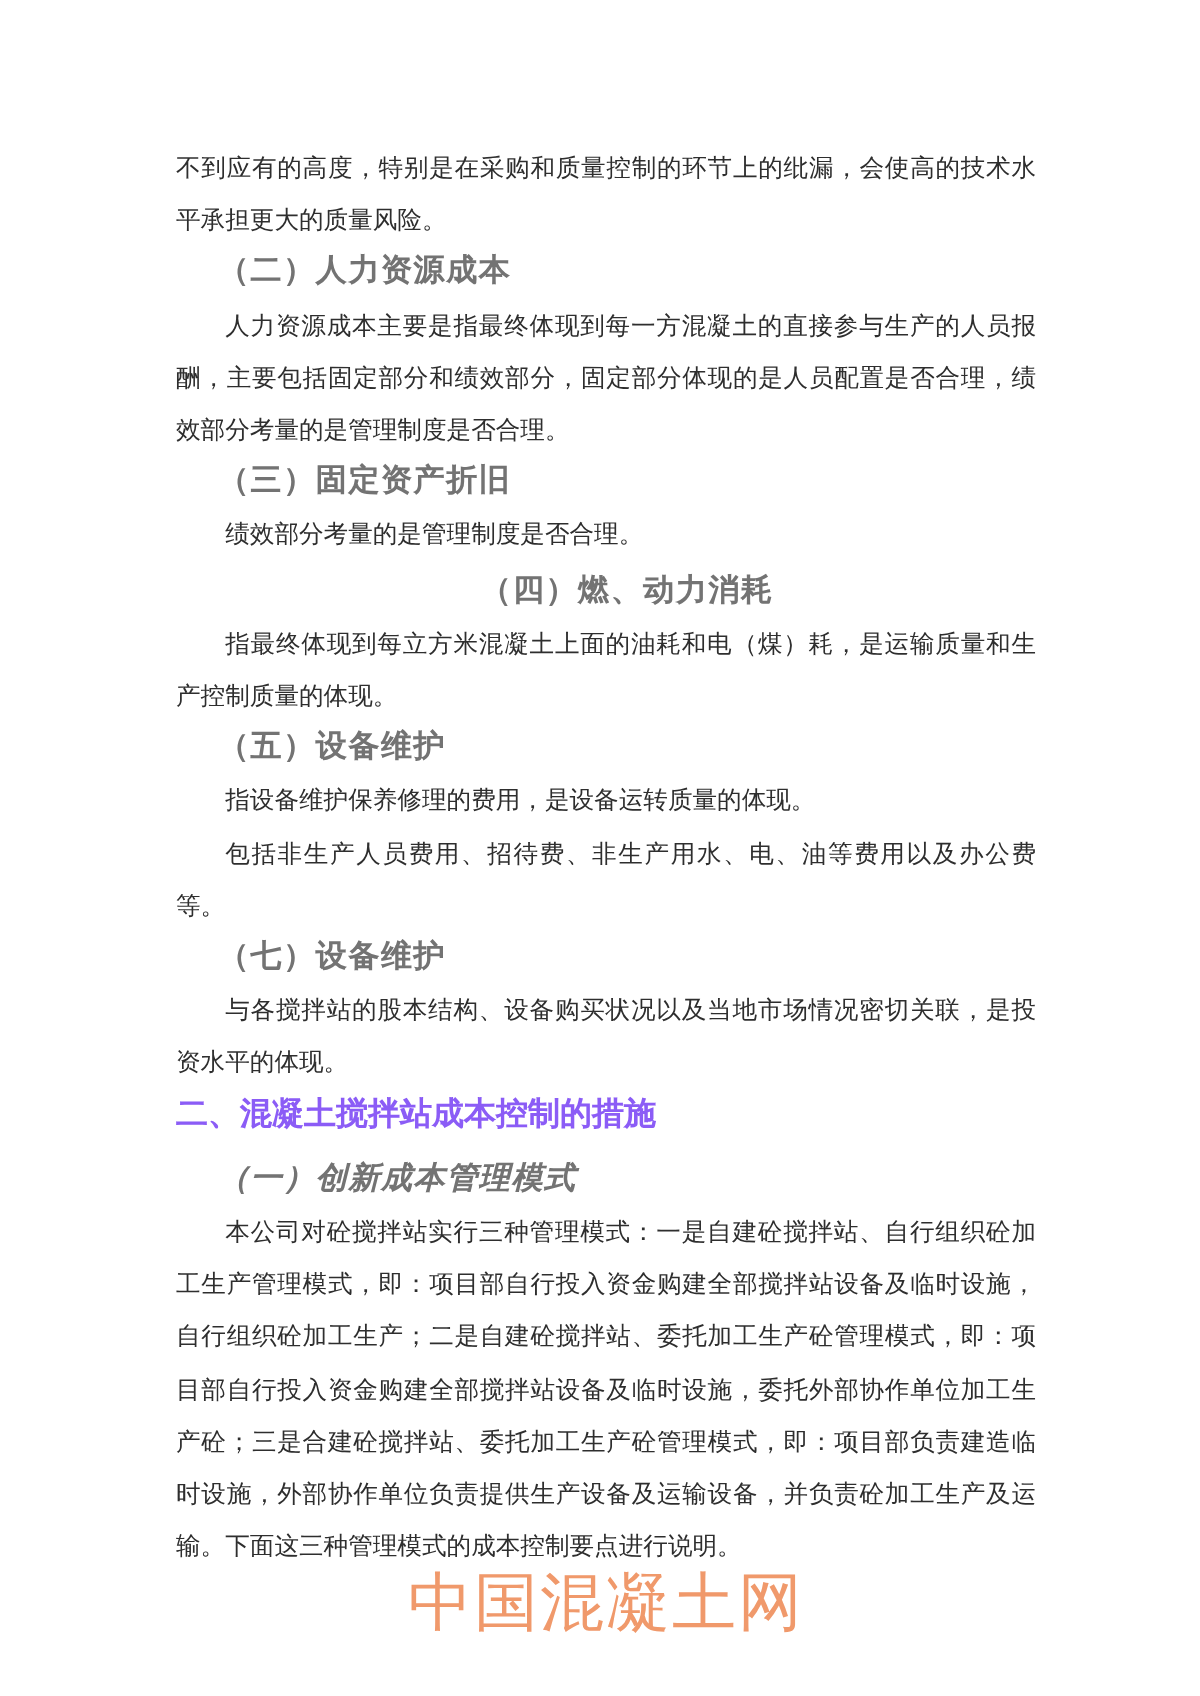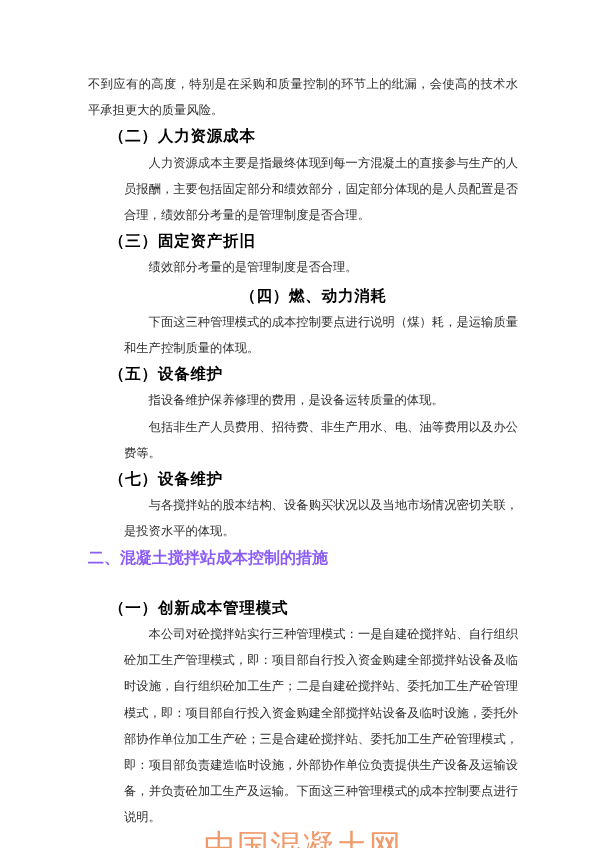--- a/index.html
+++ b/index.html
@@ -24,43 +24,43 @@
   .body-p {
     margin: 0;
     font-size: 12.3px;
     line-height: 26.2px;
     color: #2e2e2e;
     text-align: justify;
     letter-spacing: 0;
   }
   .body-p.indent {
     text-indent: 2em;
-    margin-left: 36px;
   }
   .h-sub {
     margin: 0;
     padding-left: 21px;
     font-family: "Liberation Sans", sans-serif;
     font-weight: bold;
     font-size: 15.5px;
     letter-spacing: 0.8px;
     line-height: 26.2px;
-    color: #000000;
+    color: #737373;
   }
   .h-chapter {
     margin: 0 0 0 0;
     font-family: "Liberation Sans", sans-serif;
     font-weight: bold;
     font-size: 16px;
     letter-spacing: 0px;
     line-height: 26.2px;
     color: #8b5cf6;
   }
   .h-sub.extra-gap {
-    margin-top: 24px;
+    margin-top: 6px;
+    font-style: italic;
   }
   .h-sub.small-gap, .body-p.small-gap {
     margin-top: 2px;
     text-align: center;
   }
   .watermark {
     margin: 0;
     width: 430px;
     text-align: center;
     font-size: 32px;
@@ -80,21 +80,21 @@
     <h3 class="h-sub">（二）人力资源成本</h3>
 
     <p class="body-p indent">人力资源成本主要是指最终体现到每一方混凝土的直接参与生产的人员报酬，主要包括固定部分和绩效部分，固定部分体现的是人员配置是否合理，绩效部分考量的是管理制度是否合理。</p>
 
     <h3 class="h-sub">（三）固定资产折旧</h3>
 
     <p class="body-p indent">绩效部分考量的是管理制度是否合理。</p>
 
     <h3 class="h-sub small-gap">（四）燃、动力消耗</h3>
 
-    <p class="body-p indent">下面这三种管理模式的成本控制要点进行说明（煤）耗，是运输质量和生产控制质量的体现。</p>
+    <p class="body-p indent">指最终体现到每立方米混凝土上面的油耗和电（煤）耗，是运输质量和生产控制质量的体现。</p>
 
     <h3 class="h-sub">（五）设备维护</h3>
 
     <p class="body-p indent">指设备维护保养修理的费用，是设备运转质量的体现。</p>
 
 
     <p class="body-p indent">包括非生产人员费用、招待费、非生产用水、电、油等费用以及办公费等。</p>
 
     <h3 class="h-sub">（七）设备维护</h3>
 

